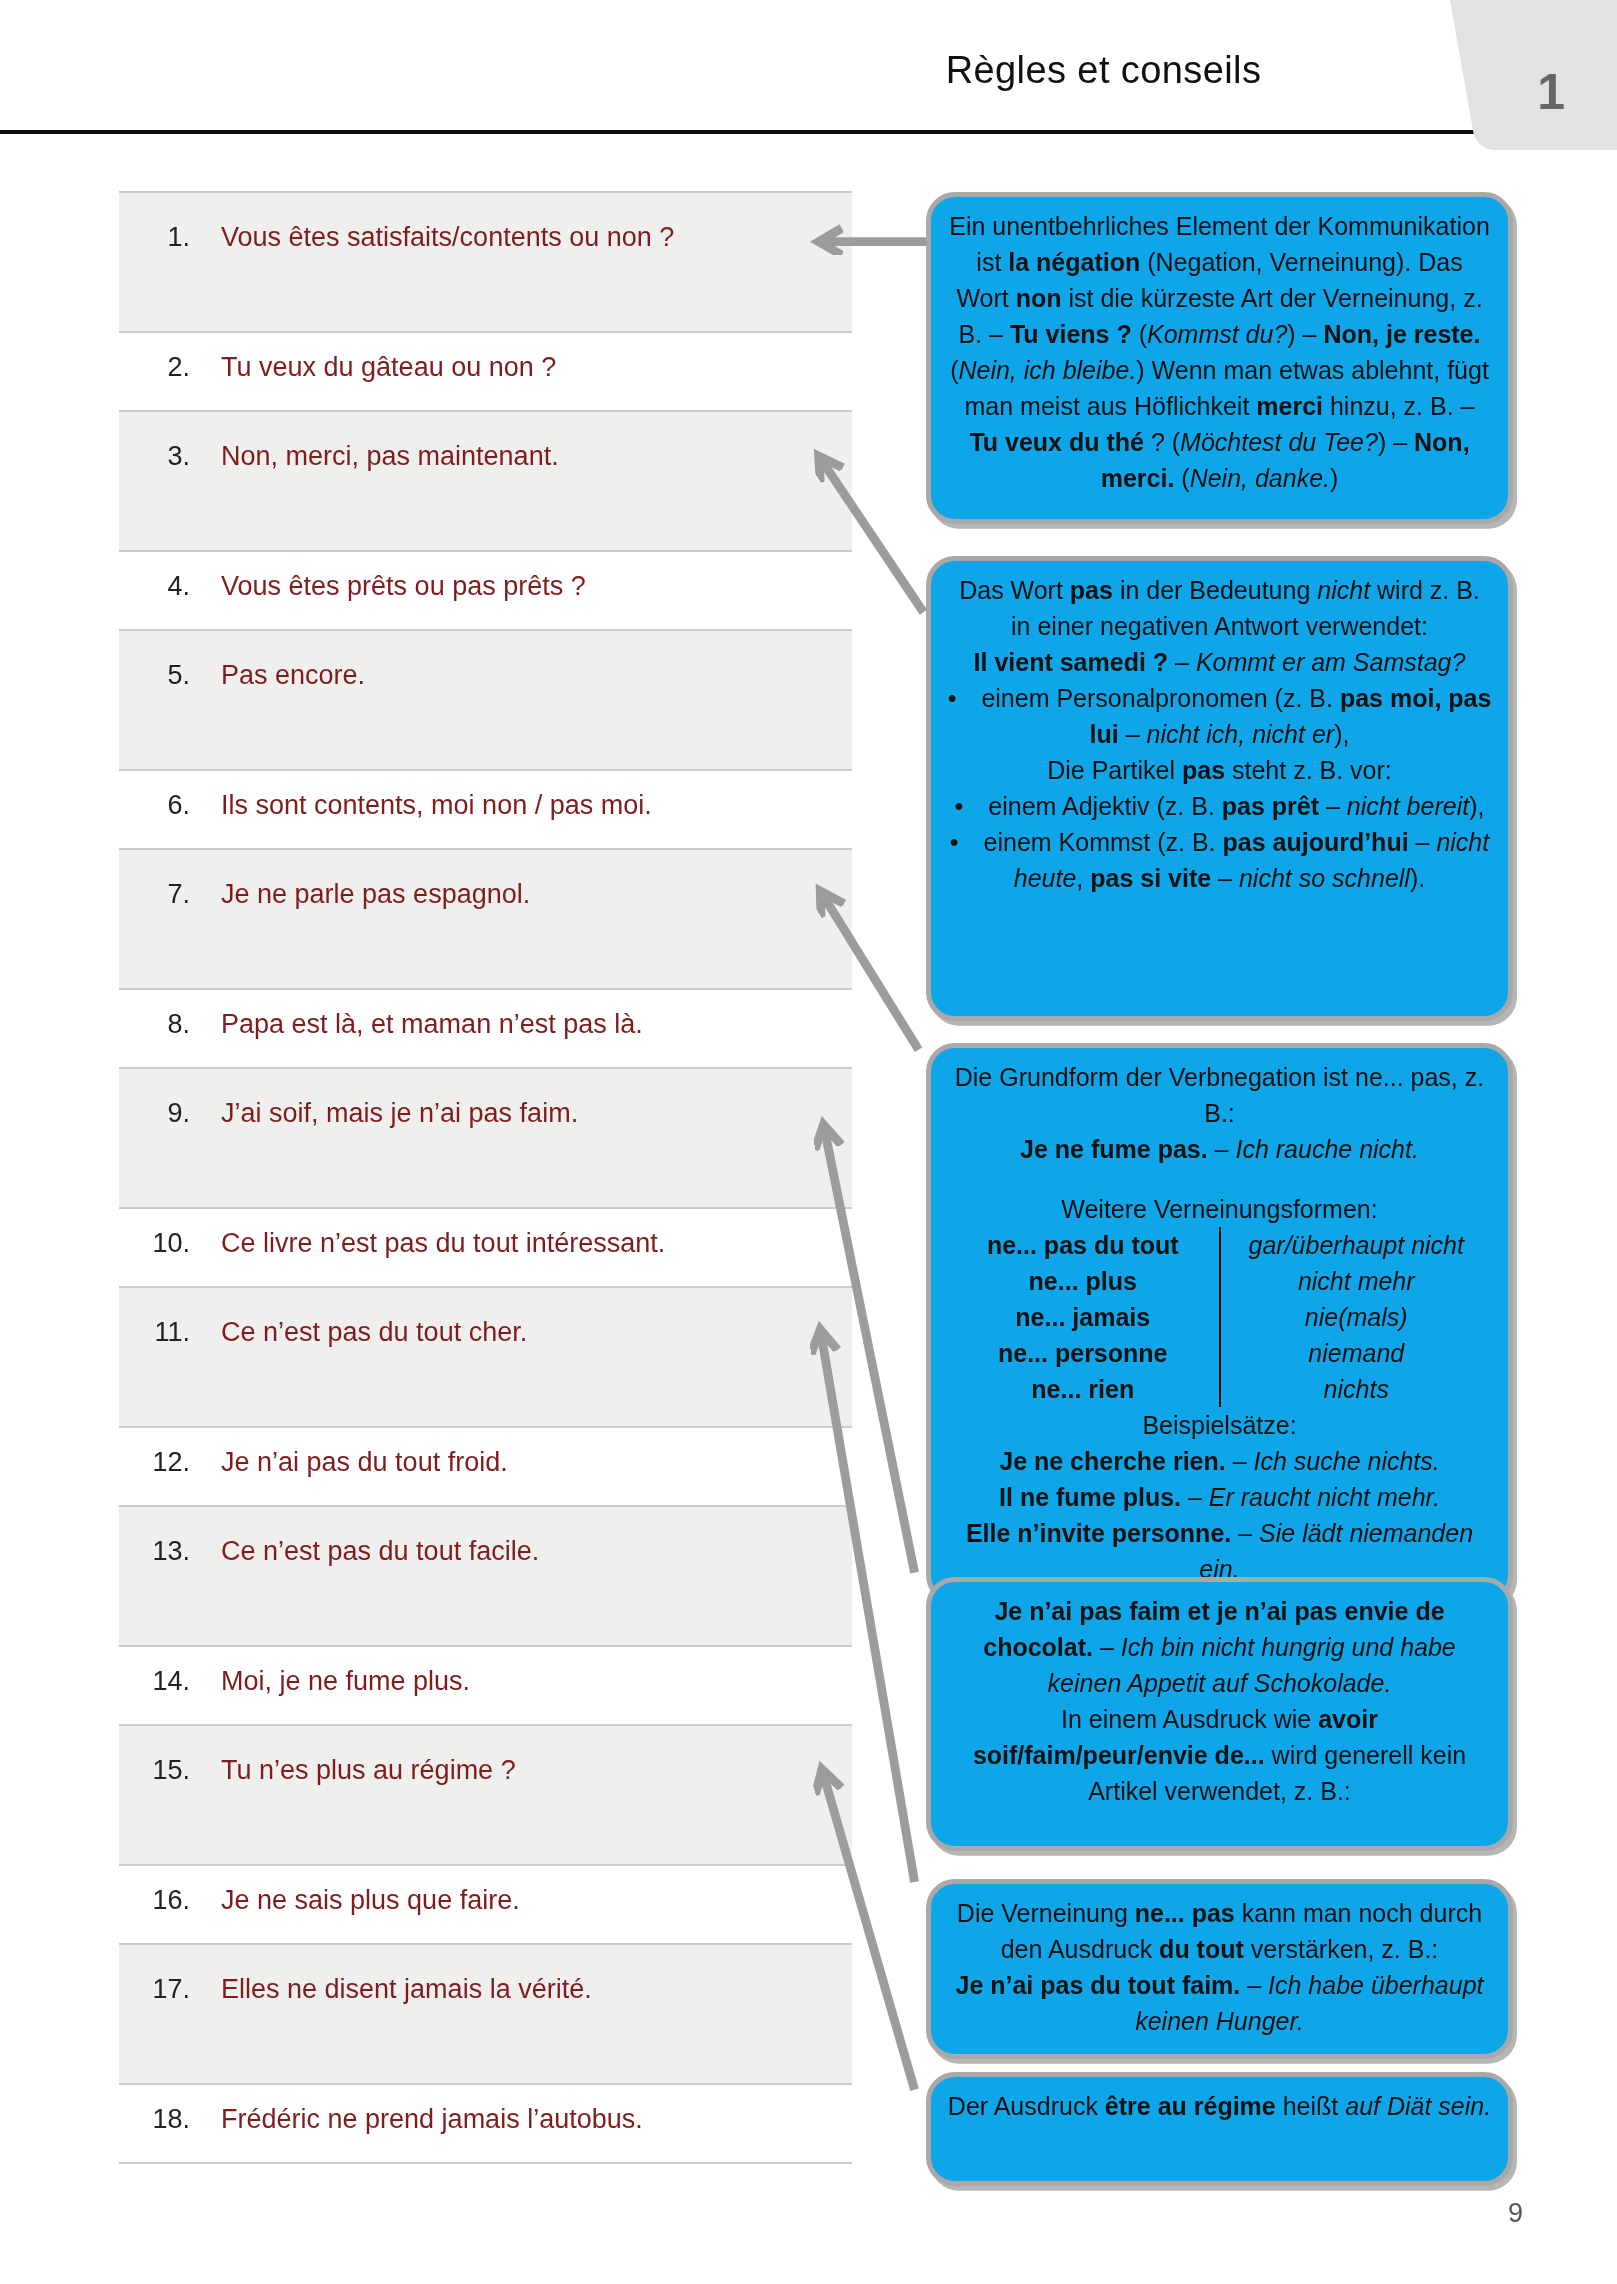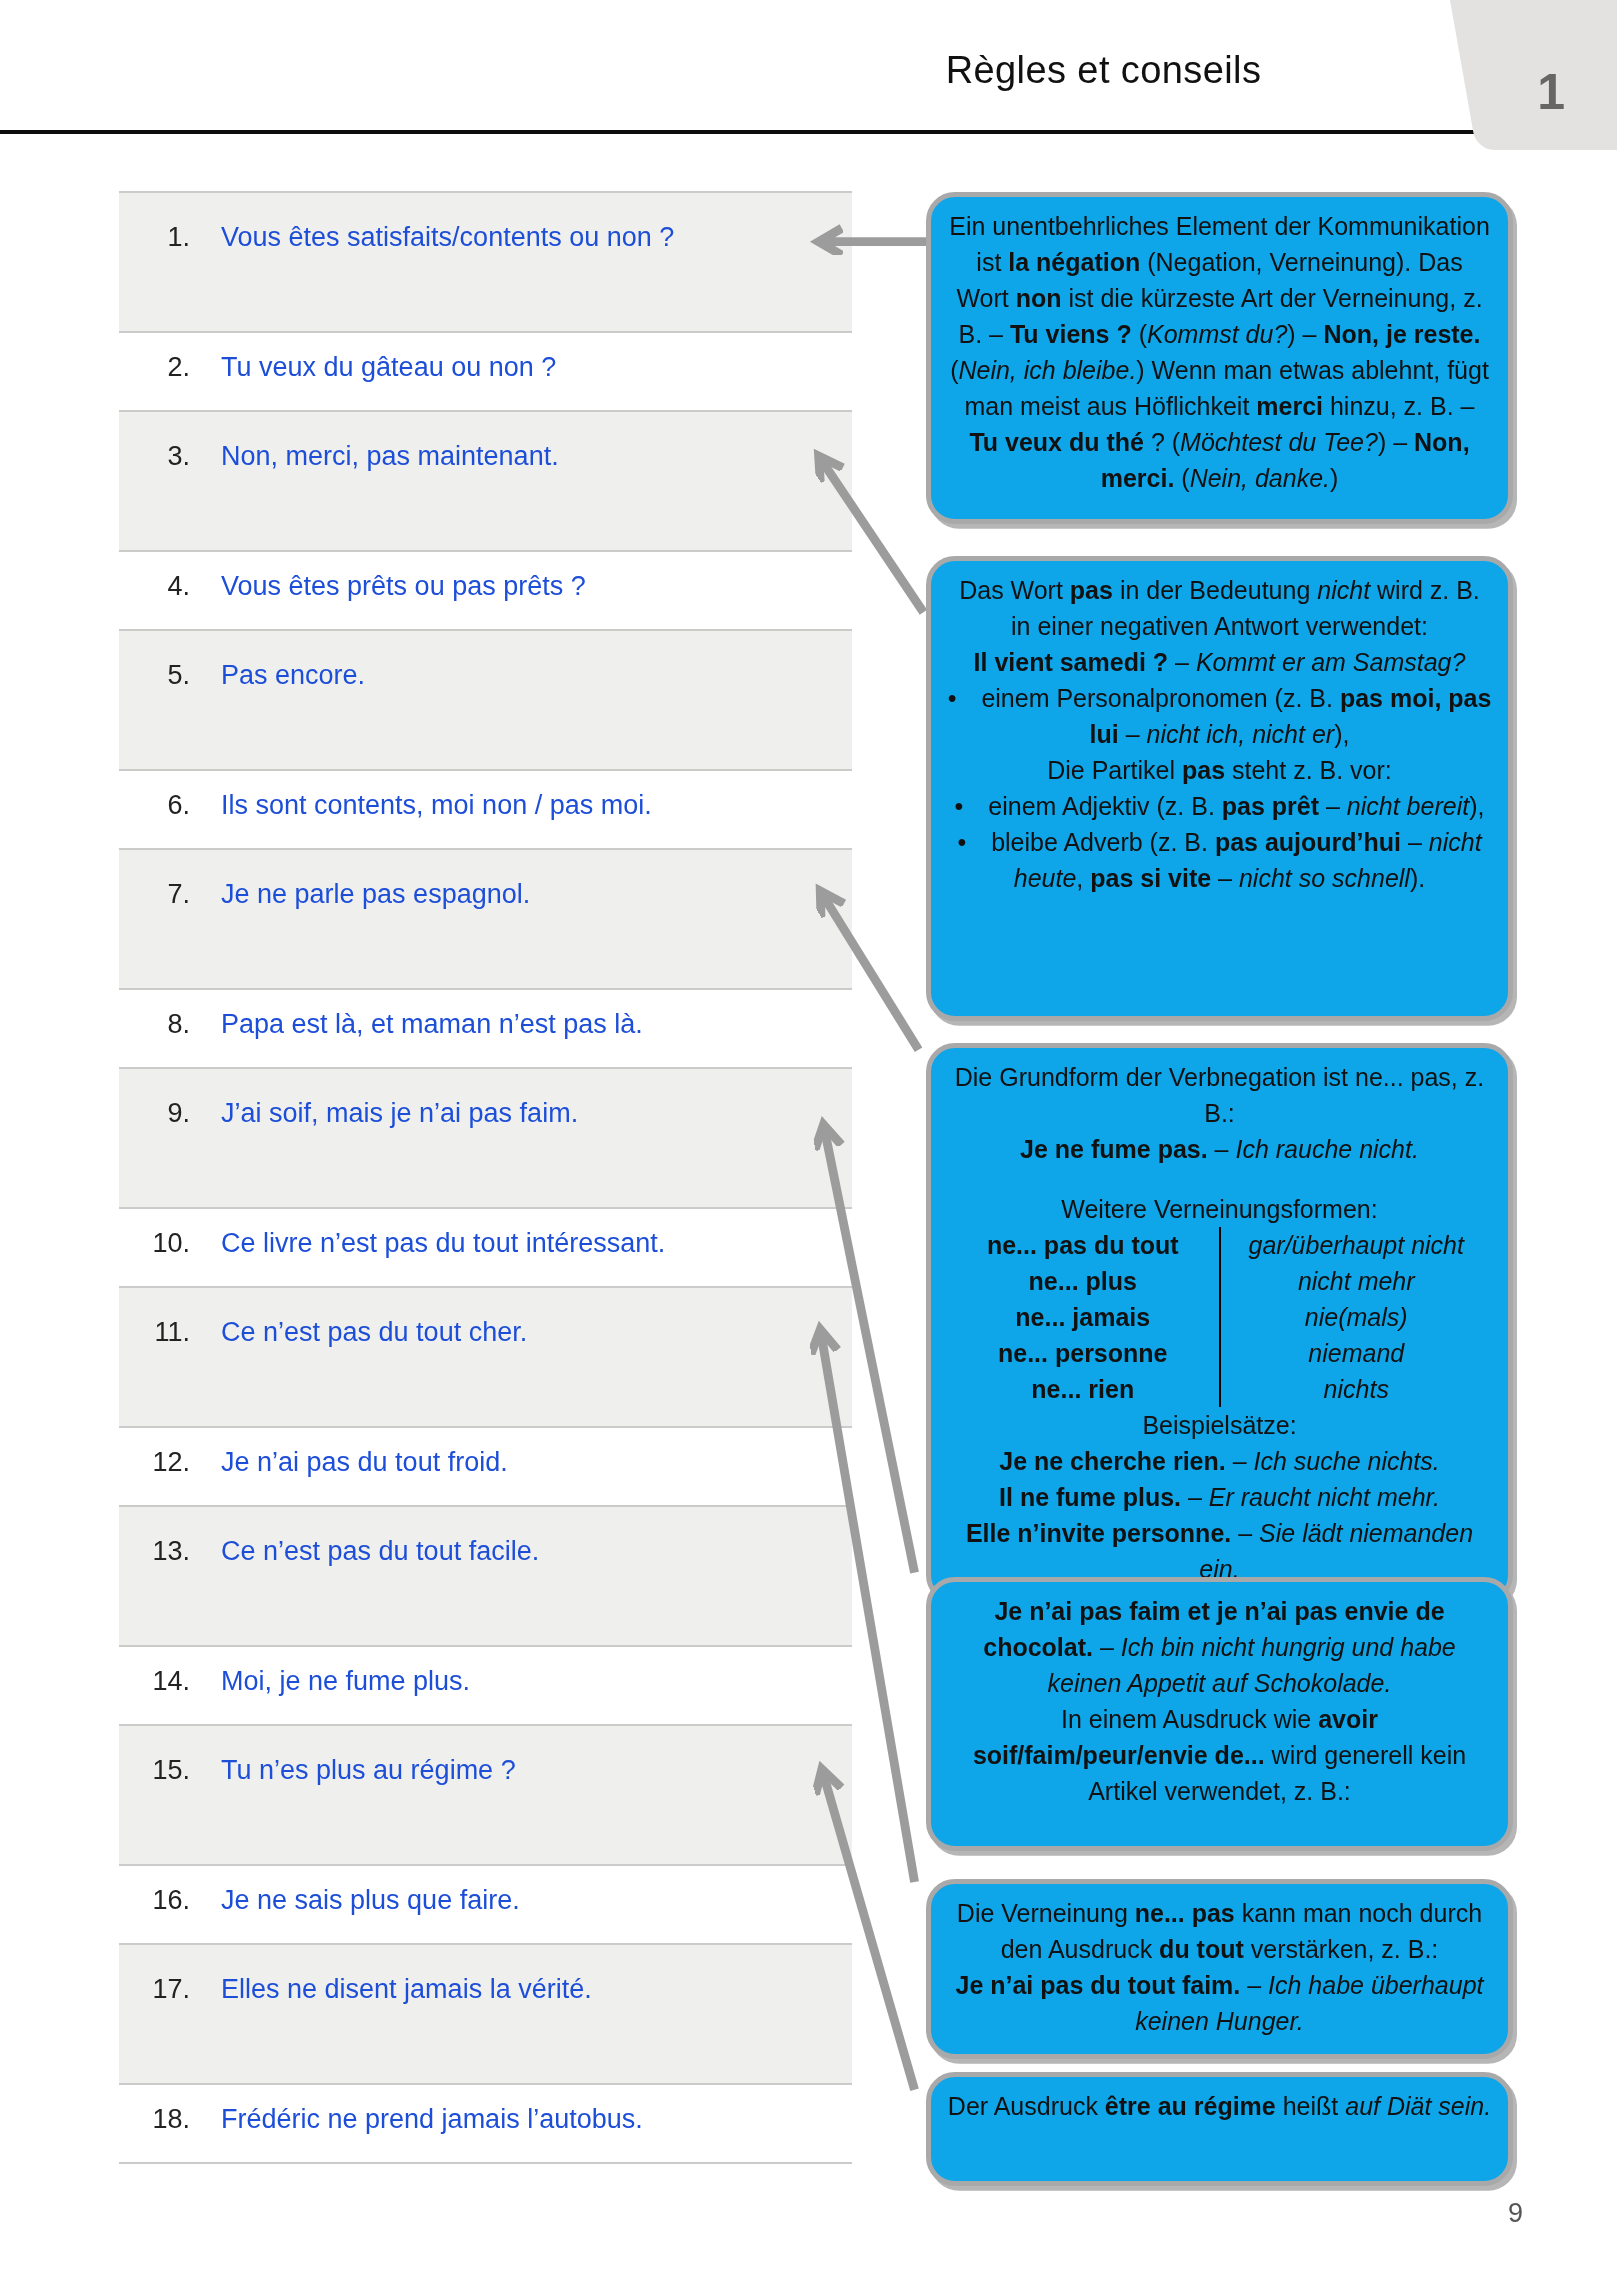--- a/index.html
+++ b/index.html
@@ -31,21 +31,21 @@
   
   .list{position:absolute;top:191px;left:119px;width:733px;border-bottom:2.4px solid #cbcbca;}
   .row{box-sizing:border-box;display:flex;align-items:flex-start;}
   .row.shaded{
     height:142px;background:#efefee;
     border-top:2.4px solid #cbcbca;border-bottom:2.4px solid #cbcbca;
     padding-top:29px;
   }
   .row.plain{height:77px;padding-top:19.3px;}
   .row .num{width:71px;text-align:right;font-size:27px;flex:none;color:#222;}
-  .row .txt{margin-left:31px;font-size:27px;color:#1d4ed8;}
+  .row .txt{margin-left:31px;font-size:27px;color:#7f1d1d;}
 
   
   svg.arrows{position:absolute;top:0;left:0;z-index:3;pointer-events:none;}
 
   
   .box{
     position:absolute;left:926px;width:587px;box-sizing:border-box;
     background:#0ea5e9;border:5.6px solid #a9a9a9;border-radius:29px;
     box-shadow:4px 4.8px 0 #b6b6b6;
     padding:11.3px 16px;text-align:center;
@@ -166,21 +166,21 @@
 
   <div class="box" style="top: 192px; min-height: 332px;">
       <p><span>Ein unentbehrliches Element der Kommunikation ist </span><span class="b">la négation</span><span> (Negation, Verneinung). Das Wort </span><span class="b">non</span><span> ist die kürzeste Art der Verneinung, z. B. – </span><span class="b">Tu viens ?</span><span> (</span><span class="i">Kommst du?</span><span>) – </span><span class="b">Non, je reste.</span><span> (</span><span class="i">Nein, ich bleibe.</span><span>) Wenn man etwas ablehnt, fügt man meist aus Höflichkeit </span><span class="b">merci</span><span> hinzu, z. B. – </span><span class="b">Tu veux du thé</span><span> ? (</span><span class="i">Möchtest du Tee?</span><span>) – </span><span class="b">Non, merci.</span><span> (</span><span class="i">Nein, danke.</span><span>)</span></p>
     </div>
   <div class="box" style="top: 556px; min-height: 465px;">
       <p><span>Das Wort </span><span class="b">pas</span><span> in der Bedeutung </span><span class="i">nicht</span><span> wird z. B. in einer negativen Antwort verwendet:</span></p>
       <p><span class="b">Il vient samedi ?</span><span> – </span><span class="i">Kommt er am Samstag?</span></p>
       <p><span>•  </span><span>einem Personalpronomen (z. B. </span><span class="b">pas moi, pas lui</span><span> – </span><span class="i">nicht ich, nicht er</span><span>),</span></p>
       <p><span>Die Partikel </span><span class="b">pas</span><span> steht z. B. vor:</span></p>
       <p><span>•  </span><span>einem Adjektiv (z. B. </span><span class="b">pas prêt</span><span> – </span><span class="i">nicht bereit</span><span>),</span></p>
-      <p><span>•  </span><span>bleibe Adverb (z. B. </span><span class="b">pas aujourd’hui</span><span> – </span><span class="i">nicht heute</span><span>, </span><span class="b">pas si vite</span><span> – </span><span class="i">nicht so schnell</span><span>).</span></p>
+      <p><span>•  </span><span>einem Kommst (z. B. </span><span class="b">pas aujourd’hui</span><span> – </span><span class="i">nicht heute</span><span>, </span><span class="b">pas si vite</span><span> – </span><span class="i">nicht so schnell</span><span>).</span></p>
     </div>
   <div class="box" style="top: 1043px; min-height: 510px;">
       <p><span>Die Grundform der Verbnegation ist ne... pas, z. B.:</span></p>
       <p><span class="b">Je ne fume pas.</span><span> – </span><span class="i">Ich rauche nicht.</span></p>
       <p class="gap"><span>Weitere Verneinungsformen:</span></p>
       <div class="tbl">
         <div class="fr">
           <div>ne... pas du tout</div>
           <div>ne... plus</div>
           <div>ne... jamais</div>

